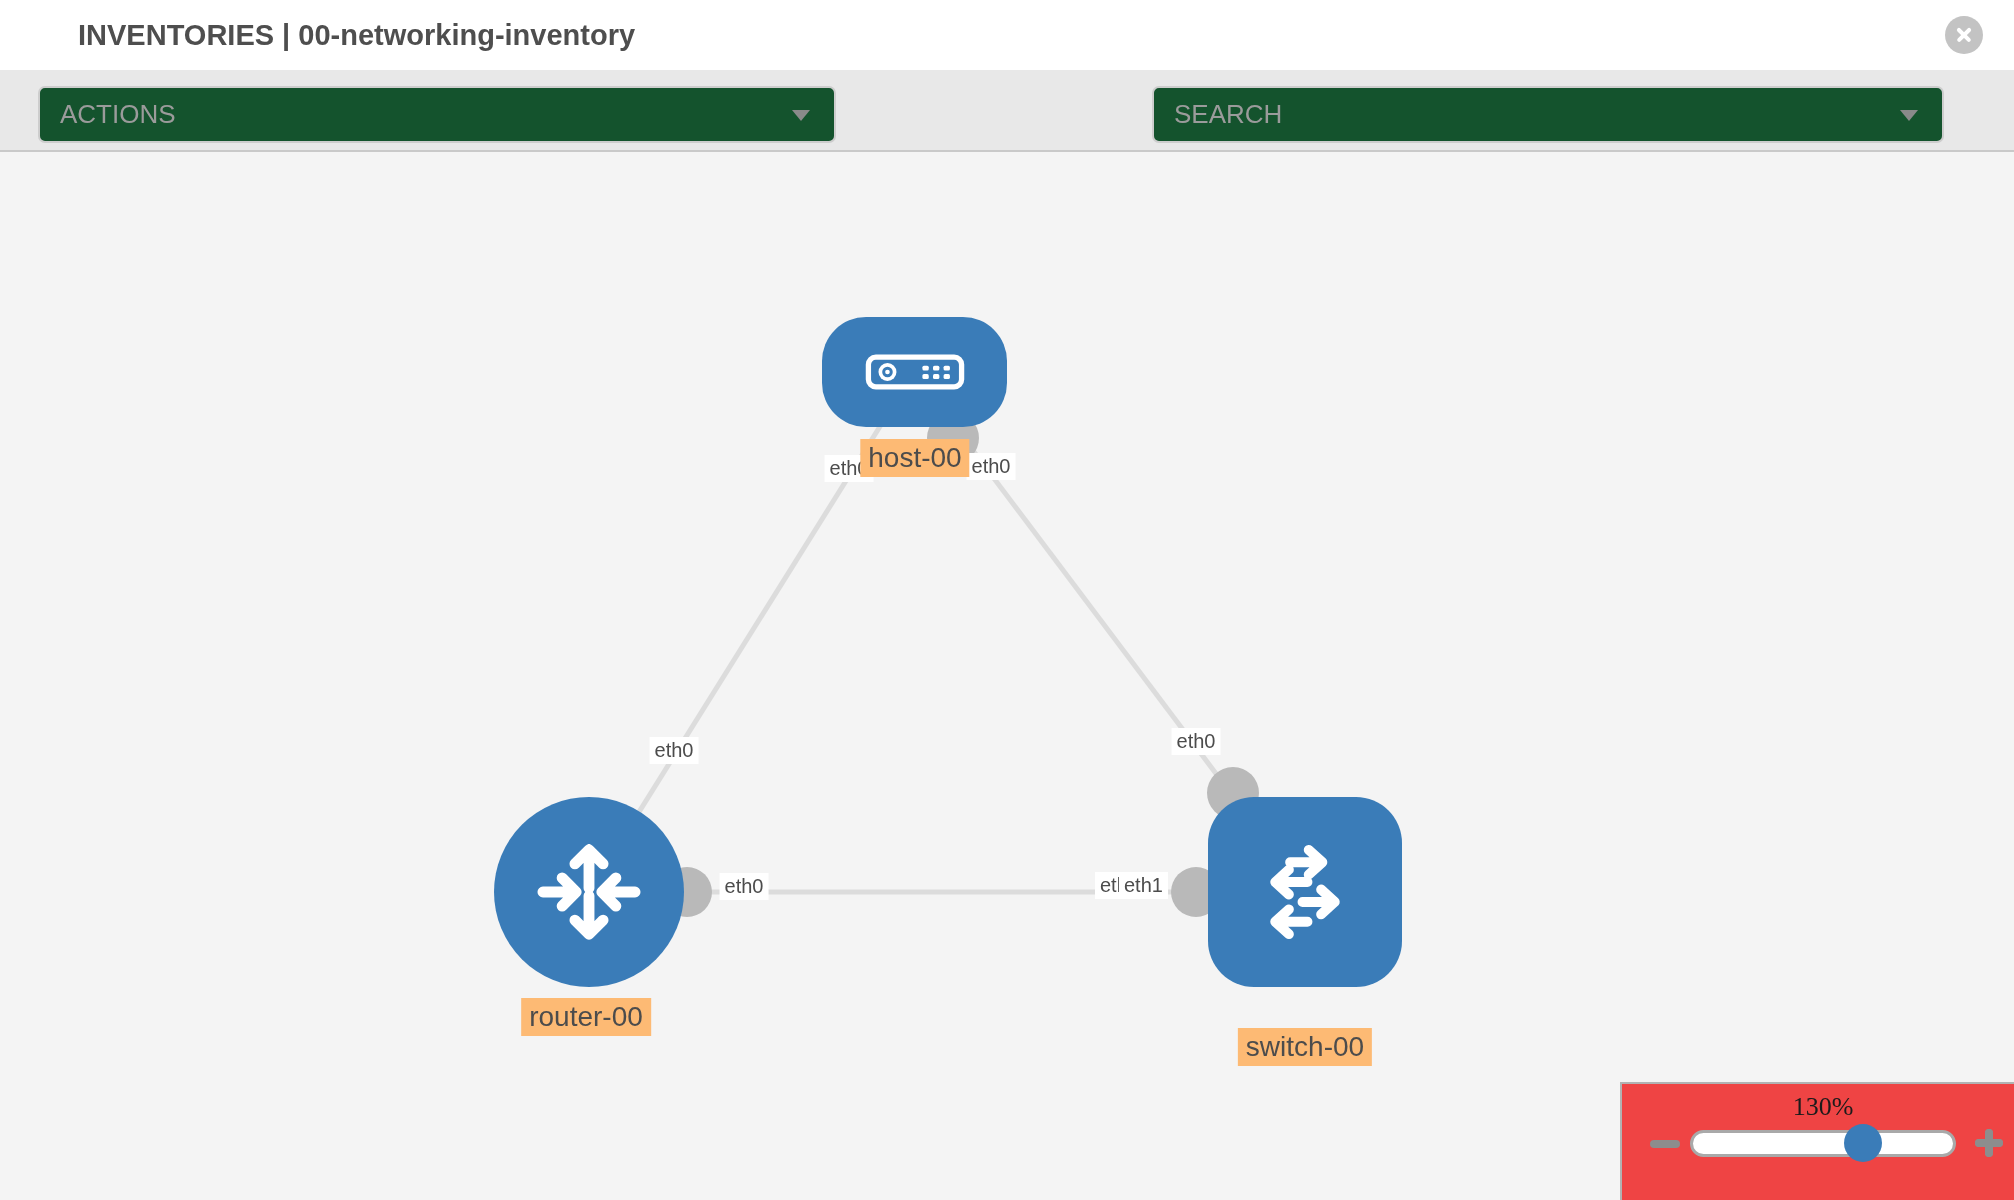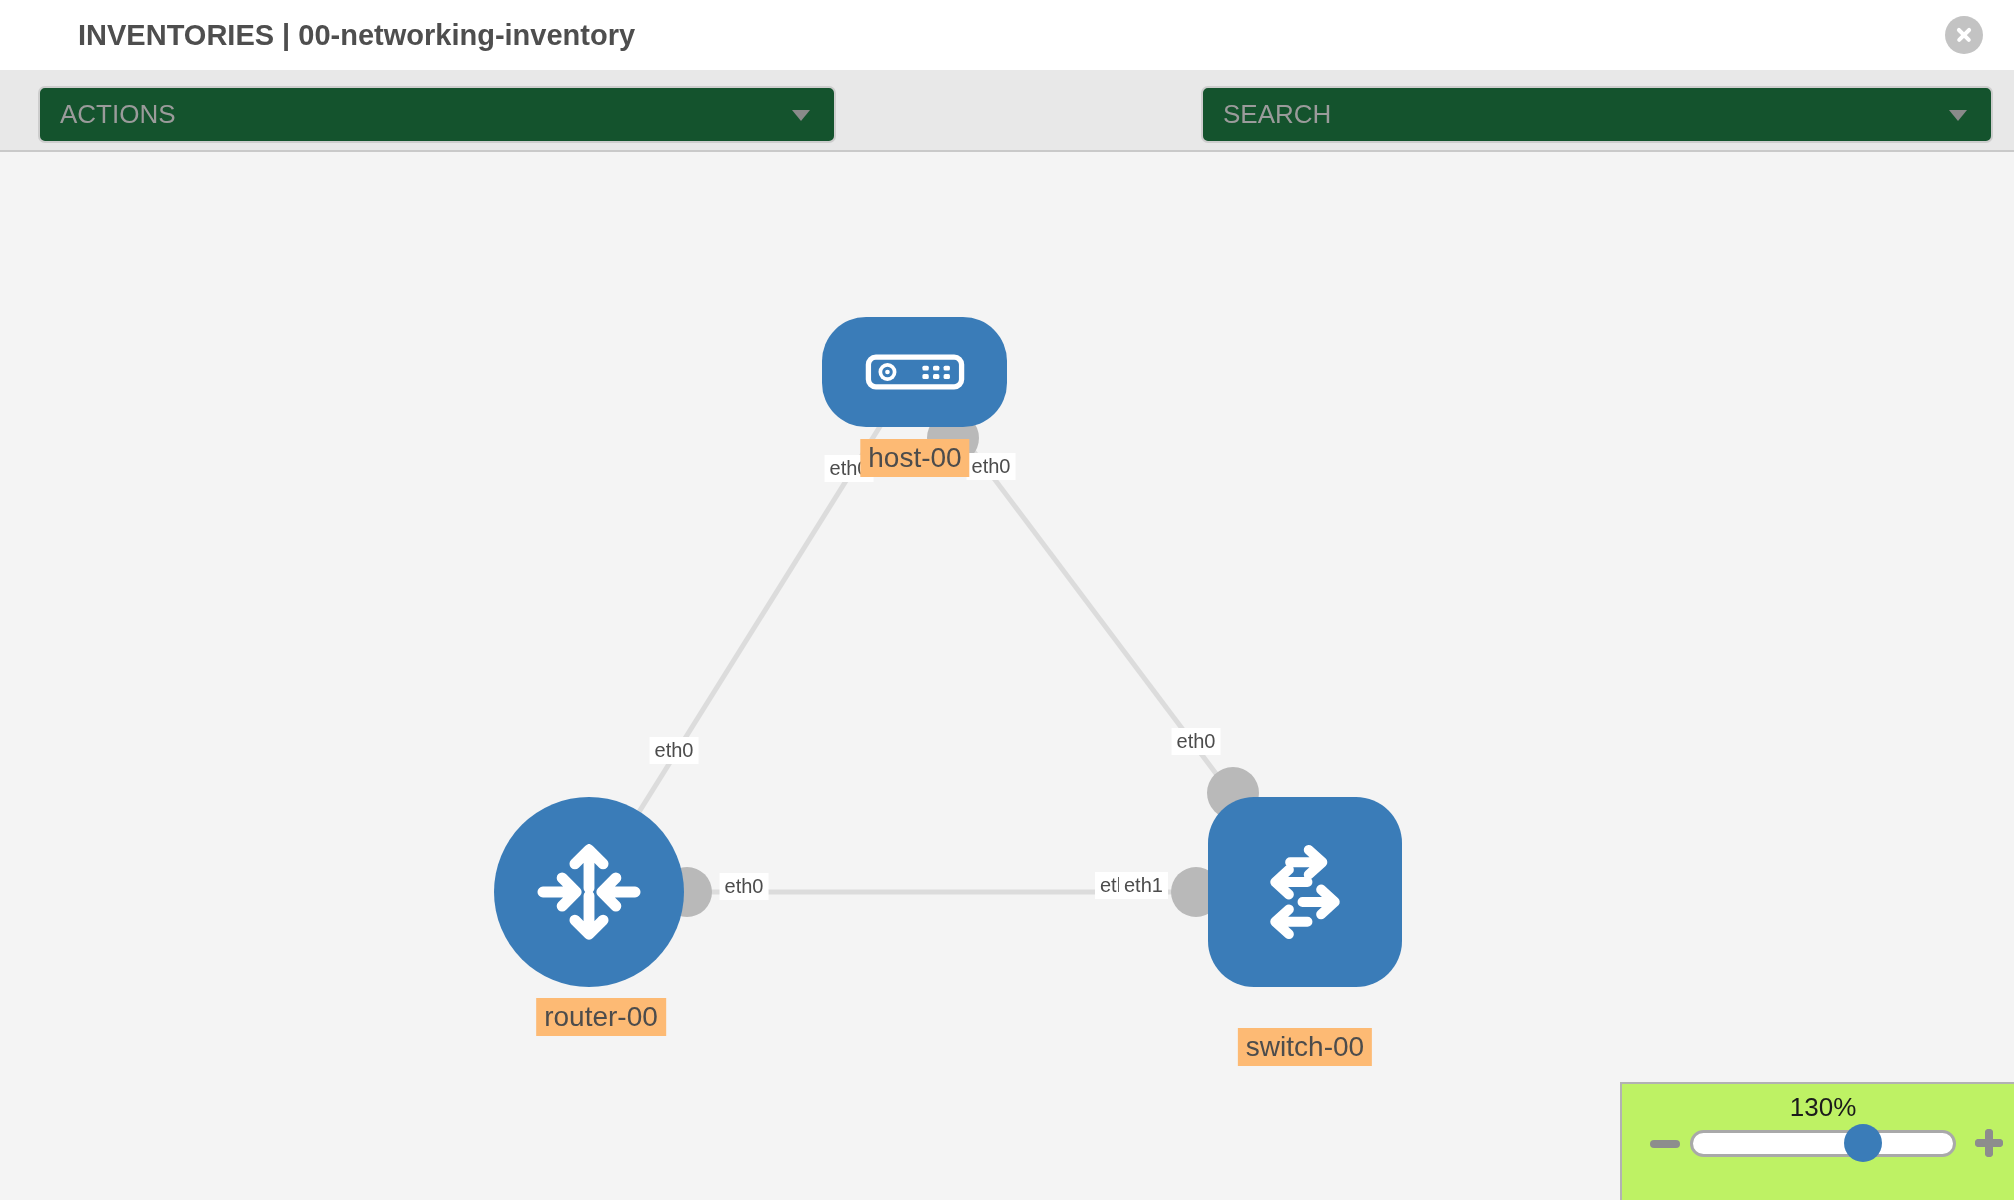--- a/index.html
+++ b/index.html
@@ -21,55 +21,55 @@
   .toolbar { position:absolute; left:0; top:70px; width:2014px; height:82px; background:#e8e8e8;
              border-bottom:2px solid #c9c9c9; }
   .select-box { position:absolute; top:16px; height:57px; background:#14532d; border:2px solid #cdcdcd;
                 border-radius:7px; cursor:pointer; }
   .select-box .sel-label { position:absolute; left:20px; top:0; height:53px; line-height:53px;
                            font-size:26px; color:#9b9b9b; }
   .chevron-down { position:absolute; right:24px; top:22px; width:0; height:0;
                   border-left:9px solid transparent; border-right:9px solid transparent;
                   border-top:11px solid #8a8a8a; }
   #actions-box { left:38px; width:798px; }
-  #search-box { left:1201px; width:792px;padding-left:48px; }
+  #search-box { left:1152px; width:792px;padding-left:48px; }
   .tool-icon { position:absolute; cursor:pointer; }
   #wrench-btn { left:1048px; top:93px; }
   #key-btn { left:1114px; top:92px; }
 
   
   .canvas { position:absolute; left:0; top:152px; width:2014px; height:1048px; background:#f4f4f4; }
   .links-layer { position:absolute; left:0; top:0; width:2014px; height:1048px; }
 
   .node { position:absolute; display:flex; align-items:center; justify-content:center;
           background:#3a7cb8; cursor:pointer; }
   #node-host   { left:822px; top:165px; width:185px; height:110px; border-radius:44px; }
   #node-router { left:494px; top:645px; width:190px; height:190px; border-radius:50%; }
   #node-switch { left:1208px; top:645px; width:194px; height:190px; border-radius:46px; }
 
   .node-label { position:absolute; transform:translateX(-50%); background:#fdba74; color:#4c4c4c;
                 font-size:28px; padding:3px 8px; white-space:nowrap; z-index:6; }
   #label-host   { left:915px;  top:287px; }
-  #label-router { left:601px;  top:846px; }
+  #label-router { left:586px;  top:846px; }
   #label-switch { left:1305px; top:876px; }
 
   .iface-label { position:absolute; background:#ffffff; color:#4c4c4c; font-size:20px;
                  padding:2px 5px; white-space:nowrap; z-index:5; }
   .iface-label.centered { transform:translateX(-50%); }
   #iface-e1 { left:849px;  top:303px; }
   #iface-e2 { left:991px;  top:301px; }
   #iface-e3 { left:674px;  top:585px; }
   #iface-e4 { left:744px;  top:721px; }
   #iface-e5 { left:1196px; top:576px; }
   #iface-e6 { left:1095px; top:720px; z-index:5; }
   #iface-e7 { left:1119px; top:720px; z-index:6; }
 
   
   .zoom-panel { position:absolute; left:1620px; top:930px; width:394px; height:118px;
-                background:#bef264; border-top:2px solid #b2b2b2; border-left:2px solid #b2b2b2; z-index:10; }
+                background:#ef4444; border-top:2px solid #b2b2b2; border-left:2px solid #b2b2b2; z-index:10;font-family:Liberation Serif, serif; }
   .zoom-level { position:absolute; left:68px; top:8px; width:266px; text-align:center;
                 font-size:26px; color:#1b1b1b; }
   .zoom-minus { position:absolute; left:28px; top:56px; width:30px; height:8px; border-radius:4px;
                 background:#8d8d8d; cursor:pointer; }
   .zoom-track { position:absolute; left:68px; top:46px; width:266px; height:27px; background:#fff;
                 border:3px solid #a9a9a9; border-radius:15px; cursor:pointer; }
   .zoom-thumb { position:absolute; left:222px; top:40px; width:38px; height:38px; border-radius:50%;
                 background:#3a7cb8; cursor:grab; z-index:11; }
   .zoom-plus { position:absolute; left:352px; top:44px; width:30px; height:30px; cursor:pointer; }
   .zoom-plus .h { position:absolute; left:1px; top:11px; width:28px; height:8px; border-radius:4px; background:#8d8d8d; }

